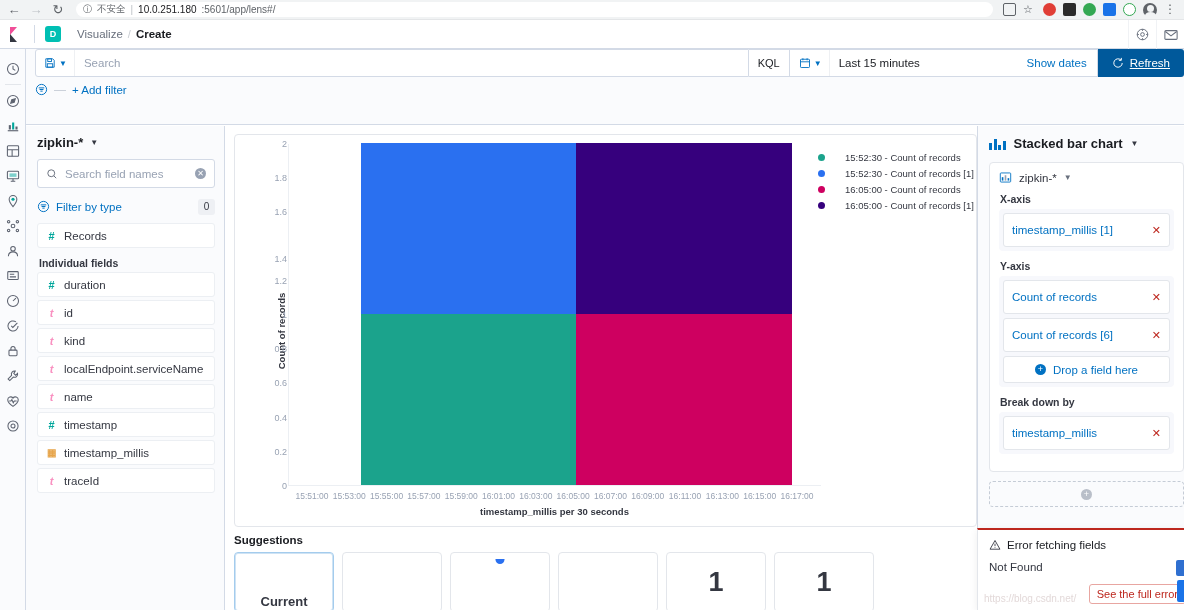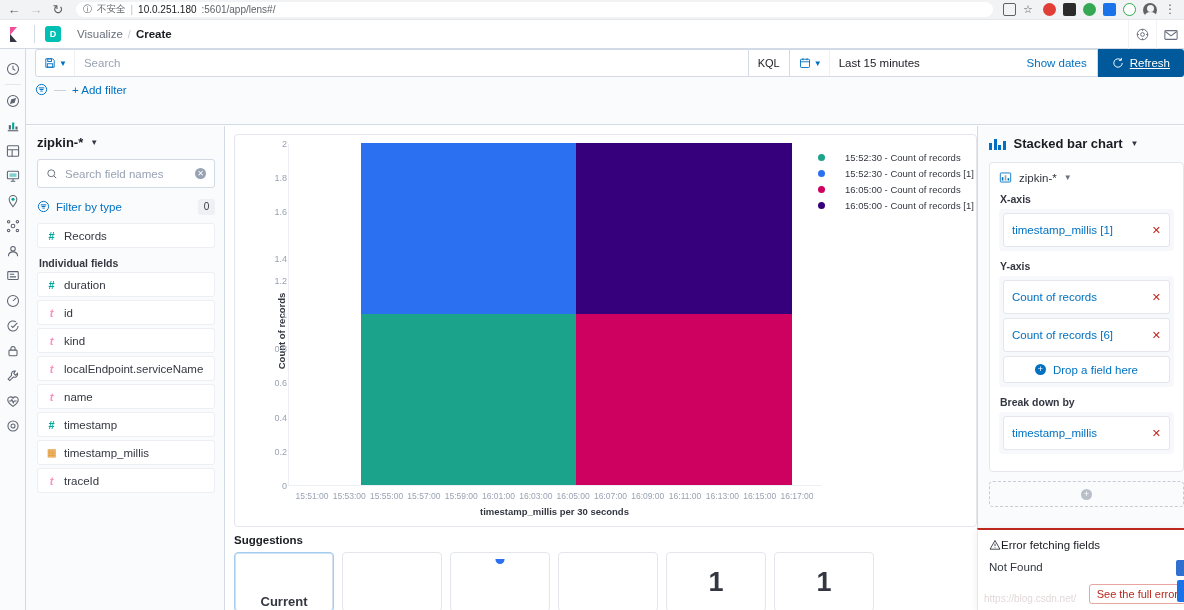--- a/index.html
+++ b/index.html
@@ -186,21 +186,21 @@
                  font-size:9px; line-height:10px; text-align:center; flex:0 0 11px; }
   .add-layer { margin-top:9px; height:26px; border:1px dashed #c5ccd6; border-radius:4px;
                display:flex; align-items:center; justify-content:center; }
   .plus-grey { width:11px; height:11px; border-radius:50%; background:#b9bfc9; color:#fff;
                font-size:9px; line-height:10.5px; text-align:center; }
 
   
   .toast { position:absolute; right:0; bottom:0; width:207px; height:82px; background:#fff;
            border-top:2px solid #bd271e; border-left:1px solid #e3e6eb;
            box-shadow:0 2px 8px rgba(0,0,0,.07); padding:9px 11px; }
-  .toast-title { display:flex; align-items:center; gap:0; font-size:11.5px; color:#1a1c21; }
+  .toast-title { display:flex; align-items:center; gap:6px; font-size:11.5px; color:#1a1c21; }
   .toast-body { font-size:11.5px; color:#343741; margin-top:10px; }
   .toast-action { position:absolute; right:-2px; bottom:6px; border:1px solid #e8a6a1;
                   border-radius:3px; padding:3px 7px; color:#bd271e; font-size:11px; }
   .watermark { position:absolute; left:6px; bottom:6px; font-size:10px; color:#e3d9d9; }
   .blue-tab { position:absolute; right:0; bottom:8px; width:7px; height:22px;
               background:#1a73e8; border-radius:2px 0 0 2px; }
   .blue-tab2 { position:absolute; right:0; bottom:34px; width:8px; height:16px;
                background:#2f6fd0; border-radius:2px 0 0 2px; }
 </style>
 </head>

